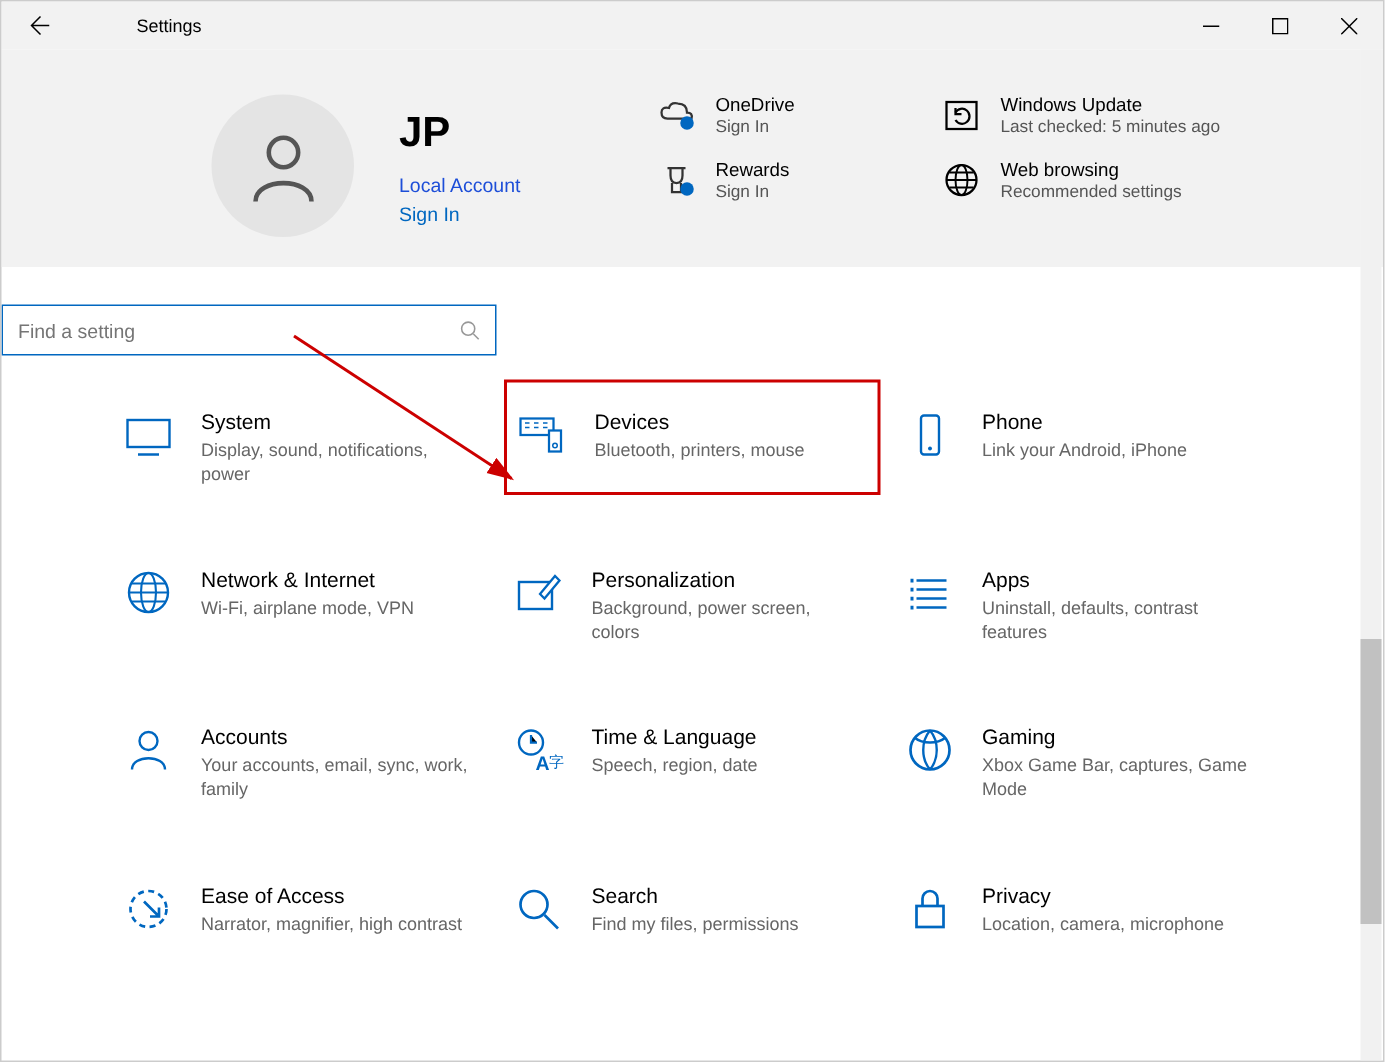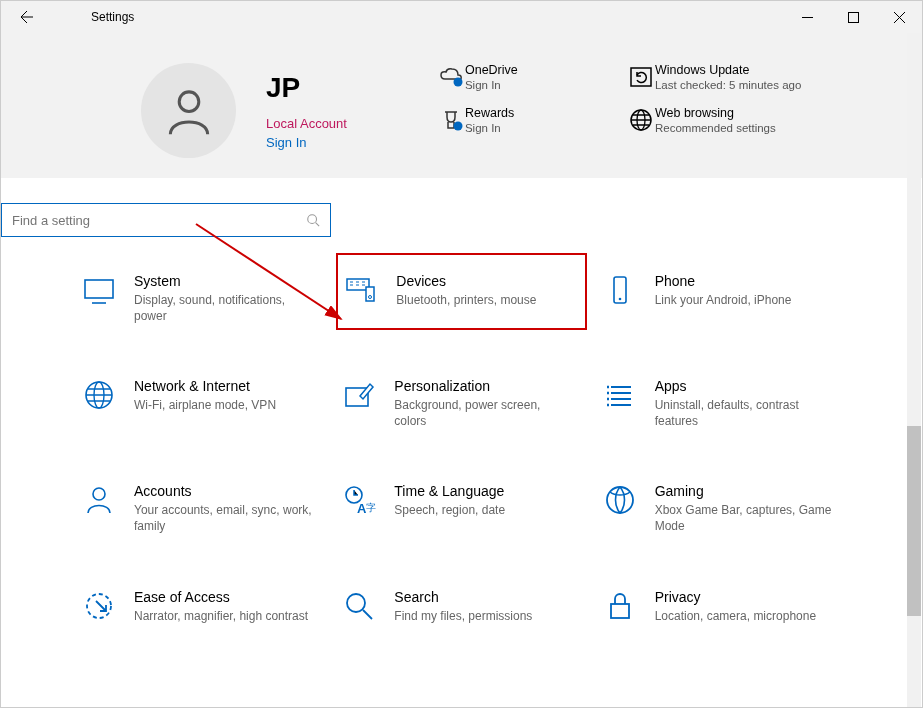--- a/index.html
+++ b/index.html
@@ -55,32 +55,32 @@
   .avatar-circle {
     width: 95px;
     height: 95px;
     border-radius: 50%;
     background: #e4e4e4;
     display: flex;
     align-items: center;
     justify-content: center;
   }
   .profile-info .name { font-size: 28px; font-weight: 600; color: #000; }
-  .profile-info .acct { font-size: 13px; color: #be185d; margin-top: 12px; }
+  .profile-info .acct { font-size: 13px; color: #1d4ed8; margin-top: 12px; }
   .profile-info .signin { font-size: 13px; color: #0067c0; margin-top: 4px; cursor: pointer; }
 
   .tiles {
     margin-left: 60px;
     display: grid;
     grid-template-columns: 180px 210px;
     row-gap: 15px;
     column-gap: 10px;
     flex: 1;
   }
-  .tile { display: flex; align-items: flex-start; }
+  .tile { display: flex; gap: 12px; align-items: flex-start; }
   .tile .icon { width: 28px; height: 28px; flex:0 0 28px; display:flex; align-items:center; justify-content:center;}
   .tile .label { font-size: 12.5px; color: #000; font-weight: 400; }
   .tile .sub { font-size: 11.5px; color: #555; margin-top: 2px; }
 
   
   .search-wrap { display: flex; justify-content: flex-start; margin: 25px 0 30px; }
   .search {
     width: 330px;
     height: 34px;
     border: 1.5px solid #0067c0;

